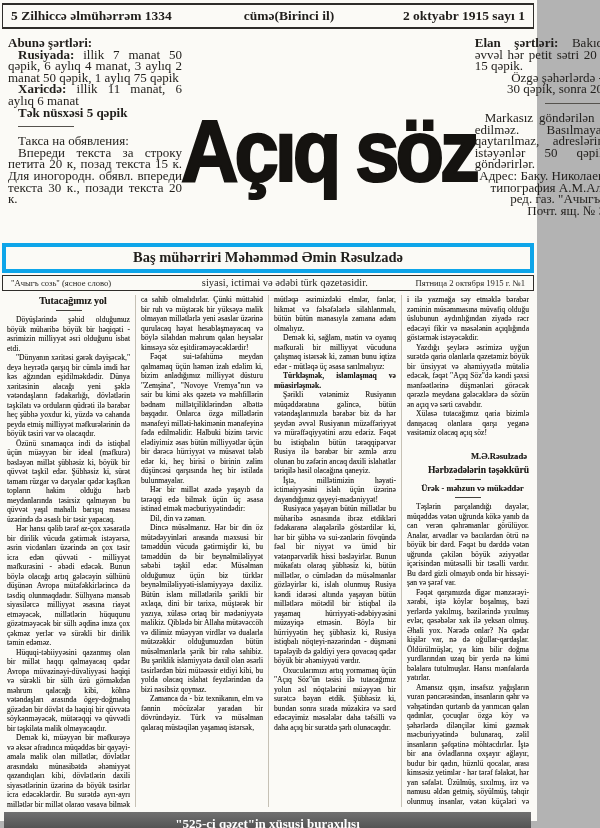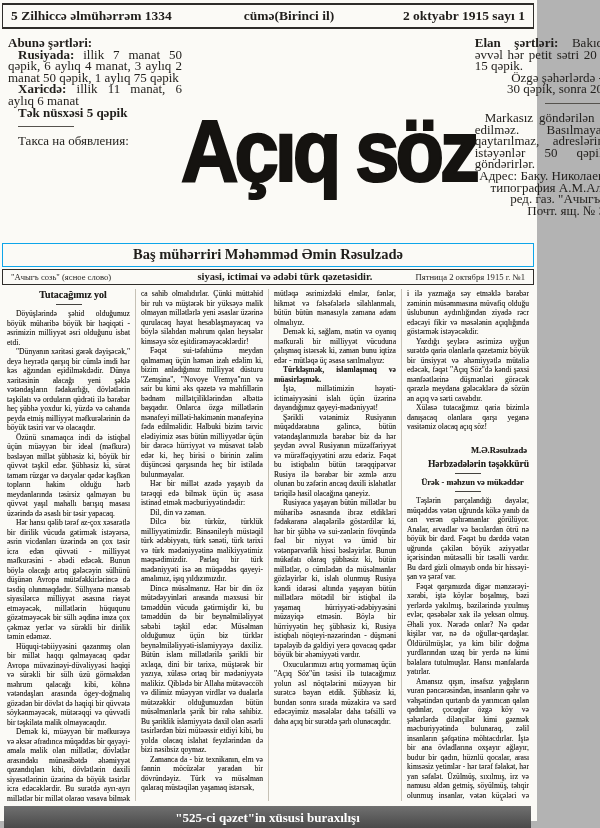--- a/index.html
+++ b/index.html
@@ -42,30 +42,30 @@
     padding-top:26px;
   }
   .title-text{
     font-family:"Liberation Sans","DejaVu Sans",sans-serif;
     font-weight:bold;font-size:78px;letter-spacing:-4px;
     transform:scale(1.02,1.12);color:#151310;
     -webkit-text-stroke:2px #151310;white-space:nowrap;
   }
   
   .editor-box{
-    margin:2px 3px 0 2px;border:1px solid #0ea5e9;
+    margin:2px 3px 0 2px;border:4px solid #0ea5e9;
     text-align:center;font-weight:bold;font-size:14.5px;
     padding:2px 0 3px;
   }
   .subtitle-box{
     margin:2px 3px 0 2px;border:1px solid #2f2d2a;
     display:flex;align-items:baseline;justify-content:space-between;
     padding:1px 8px 2px;font-size:8.6px;
   }
-  .subtitle-box .tag{font-weight:bold;font-size:10.5px;margin-left:43px;}
+  .subtitle-box .tag{font-weight:normal;font-size:10.5px;margin-left:43px;}
   
   .body-cols{
     margin:4px 3px 0 2px;height:512px;
     display:grid;grid-template-columns:repeat(4,1fr);
   }
   .col{
     padding:0 5px;overflow:hidden;
     font-size:7.6px;line-height:9.5px;text-align:justify;
     text-shadow:0 0 .4px rgba(30,28,25,.45);
   }
@@ -110,20 +110,21 @@
 
   <div class="masthead">
 
     <div class="mast-left">
       <p class="mh">Abunə şərtləri:</p>
       <p class="ind"><span class="lead">Rusiyada:</span> <span>illik 7 manat 50 qəpik, 6 aylıq 4 manat, 3 aylıq 2 manat 50 qəpik, 1 aylıq 75 qəpik</span></p>
       <p class="ind"><span class="lead">Xaricdə:</span> <span>illik 11 manat, 6 aylıq 6 manat</span></p>
       <p class="ind lead">Tək nüsxəsi 5 qəpik</p>
       <div class="dash-divider"></div>
       <p class="ind">Такса на обявления:</p>
+      <p class="ind">Впереди текста за строку петита 20 к, позад текста 15 к. Для иногородн. обявл. впереди текста 30 к., позади текста 20 к.</p>
     </div>
 
     <div class="mast-title">
       <span class="title-text">Açıq söz</span>
     </div>
 
     <div class="mast-right">
       <p><span class="lead">Elan şərtləri:</span> <span>Bakıda mətindən əvvəl hər petit sətri 20 qəpik, sonra-15 qəpik.</span></p>
       <p class="cline">Özgə şəhərlərdə - əvvəl</p>
       <p class="cline">30 qəpik, sonra 20 qəpik.</p>
@@ -154,31 +155,30 @@
       <p>Hər hansı qəlib tərəf az-çox xəsarətlə bir dirilik vücuda gətirmək istəyərsə, əsrin vicdanları üzərində ən çox təsir icra edən qüvvəti - milliyyət məfkurəsini - əbədi edəcək. Bunun böylə olacağı artıq gələcəyin sülhünü düşünən Avropa mütəfəkkirlərincə də təsdiq olunmaqdadır. Sülhyanə mənsəb siyasilərcə milliyyət əsasına riayət etməyəcək, millətlərin hüququnu gözətməyəcək bir sülh əqdinə imza çox çəkməz yerlər və sürəkli bir dirilik təmin edəməz.</p>
       <p>Hüquqi-təbiiyyəsini qazanmış olan bir millət haqqı qalmayacaq qədər Avropa müvazinəyi-düvəliyyəsi həqiqi və sürəkli bir sülh üzü görməkdən məhrum qalacağı kibi, köhnə vətəndaşları arasında ögey-doğmalıq gözədən bir dövlət də həqiqi bir qüvvətə söykənməyəcək, mütərəqqi və qüvvətli bir təşkilata malik olmayacaqdır.</p>
       <p>Demək ki, müəyyən bir məfkurəyə və əksər əfradınca müqəddəs bir qayəyi-amala malik olan millətlər, dövlətlər arasındakı münasibətdə əhəmiyyət qazandıqları kibi, dövlətlərin daxili siyasətlərinin üzərinə də böyük təsirlər icra edəcəklərdir. Bu surətdə ayrı-ayrı millətlər bir millət olaraq yaşaya bilmək üçün hər şeydən əvvəl üzlərini bilməli, müəyyən fikir və amallar ətrafında birləşərək böyük bir məfkurəyə qayeyi-təyinə hədəf olacaq o işığa yol-</p>
     </div>
 
     <div class="col">
       <p class="nolead">ca sahib olmalıdırlar. Çünki müttəhid bir ruh və müştərək bir yüksəyə malik olmayan millətlərlə yeni əsaslar üzərinə qurulacaq həyat hesablaşmayacaq və böylə silahdan məhrum qalan heysələr kimsəyə söz eşitdirəməyəcəklərdir!</p>
       <p>Fəqət sui-təfahümə meydan qalmamaq üçün həmən izah edəlim ki, bizim anladığımız milliyyət düsturu "Zemşina", "Novoye Vremya"nın və sair bu kimi əks qəzetə və məhfillərin bədnam millətçiliklərindən əlbəttə başqadır. Onlarca özgə millətlərin mənafeyi milləti-hakimənin mənafeyinə fəda edilməlidir. Halbuki bizim tərvic elədiyimiz əsas bütün milliyyətlər üçün bir dərəcə hürriyyət və müsavat tələb edər ki, heç birisi o birinin zalim düşüncəsi qarşısında heç bir istilada bulunmayalar.</p>
       <p>Hər bir millət azadə yaşayıb da tərəqqi edə bilmək üçün üç əsasa istinad etmək məcburiyyətindədir:</p>
       <p>Dil, din və zəman.</p>
-      <p>Dilcə biz türküz, türklük milliyyətimizdir. Binaənileyh müstəqil türk ədəbiyyatı, türk sənəti, türk tarixi və türk mədəniyyətinə malikiyyətimiz məqsədimizdir. Parlaq bir türk mədəniyyəti isə ən müqəddəs qayeyi-amalımız, işıq yıldızımızdır.</p>
       <p>Dincə müsəlmanız. Hər bir din öz mütədəyyinləri arasında məxsusi bir təməddün vücuda gətirmişdir ki, bu təməddün də bir beynəlmiləliyyət səbəbi təşkil edər. Müsəlman olduğumuz üçün biz türklər beynəlmiləliyyəti-islamiyyəyə daxiliz. Bütün islam millətlərilə şərikli bir əxlaqa, dini bir tarixə, müştərək bir yazıya, xülasə ortaq bir mədəniyyətə malikiz. Qiblədə bir Allaha mütəvəccöh və dilimiz müəyyən virdlər və dualarla mütəzəkkir olduğumuzdan bütün müsəlmanlarla şərik bir rahə sahibiz. Bu şəriklik islamiyyətə daxil olan əsərli təsirlərdən bizi mütəəssir etdiyi kibi, bu yolda olacaq islahat feyzlərindən də bizi nəsibsiz qoymaz.</p>
       <p>Zamanca da - biz texnikanın, elm və fənnin möcüzələr yaradan bir dövründəyiz. Türk və müsəlman qalaraq müstəqilən yaşamaq istərsək,</p>
     </div>
 
     <div class="col">
       <p class="nolead">mütləqə əsrimizdəki elmlər, fənlər, hikmət və fəlsəfələrlə silahlanmalı, bütün bütün mənasıyla zamana adam olmalıyız.</p>
       <p>Demək ki, sağlam, mətin və oyanıq məfkurəli bir milliyyət vücuduna çalışmaq istərsək ki, zaman bunu iqtiza edər - mütləqə üç əsasa sarılmalıyız:</p>
       <p class="bold">Türkləşmək, islamlaşmaq və müasirləşmək.</p>
+      <p>Şərikli vətənimiz Rusiyanın müqəddəratına gəlincə, bütün vətəndaşlarımızla bərabər biz də hər şeydən əvvəl Rusiyanın müzəffəriyyət və mürəffəqiyyətini arzu edəriz. Fəqət bu istiqbalın bütün tərəqqipərvər Rusiya ilə bərabər bir əzmlə arzu olunan bu zəfərin ancaq daxili islahatlar təriqilə hasil olacağına qaneyiz.</p>
       <p>İştə, millətimizin həyati-ictimaiyyəsini islah üçün üzərinə dayandığımız qayeyi-mədəniyyət!</p>
-      <p>Şərikli vətənimiz Rusiyanın müqəddəratına gəlincə, bütün vətəndaşlarımızla bərabər biz də hər şeydən əvvəl Rusiyanın müzəffəriyyət və mürəffəqiyyətini arzu edəriz. Fəqət bu istiqbalın bütün tərəqqipərvər Rusiya ilə bərabər bir əzmlə arzu olunan bu zəfərin ancaq daxili islahatlar təriqilə hasil olacağına qaneyiz.</p>
       <p>Rusiyaca yaşayan bütün millətlər bu müharibə əsnasında ibrəz etdikləri fədakaranə əlaqələrilə göstərdilər ki, hər bir şübhə və sui-zənlərin fövqündə fəal bir niyyət və ümid bir vətənpərvərlik hissi bəsləyirlər. Bunun mükafatı olaraq şübhəsiz ki, bütün millətlər, o cümlədən də müsəlmanlar gözləyirlər ki, islah olunmuş Rusiya kəndi idarəsi altında yaşayan bütün millətlərə mötədil bir istiqbal ilə yaşamaq hürriyyəti-ədəbiyyəsini müzayiqə etməsin. Böylə bir hürriyyətin heç şübhəsiz ki, Rusiya istiqbalı nöqteyi-nəzərindən - düşməni təpələyib də gəldiyi yerə qovacaq qədər böyük bir əhəmiyyəti vardır.</p>
       <p>Oxucularımızı artıq yormamaq üçün "Açıq Söz"ün təsisi ilə tutacağımız yolun əsl nöqtələrini müəyyən bir surətcə bəyan etdik. Şübhəsiz ki, bundan sonra sırada müzakirə və sərd edəcəyimiz məsələlər daha təfsilli və daha açıq bir surətdə şərh olunacaqdır.</p>
     </div>
 
     <div class="col">
       <p class="nolead">i ilə yazmağa səy etməklə bərabər zəminin müsəmmasına müvafiq olduğu üslubunun aydınlığından ziyadə rəcr edəcəyi fikir və məsələnin açıqlığında göstərmək istəyəcəkdir.</p>
       <p>Yazdığı şeylərə əsrimizə uyğun surətdə qaria olanlarla qəzetəmiz böyük bir ünsiyyət və əhəmiyyətlə mütaliə edəcək, fəqət "Açıq Söz"də kəndi şəxsi mənfəətlərinə düşmənləri görəcək qərəzlə meydana gələcəklərə də sözün ən açıq və sərti cavabdır.</p>
       <p>Xülasə tutacağımız qaria bizimlə danışacaq olanlara qarşı yeganə vasitəmiz olacaq açıq söz!</p>
       <div class="byline">M.Ə.Rəsulzadə</div>
       <p class="art-head2">Hərbzədələrin təşəkkürü</p>

